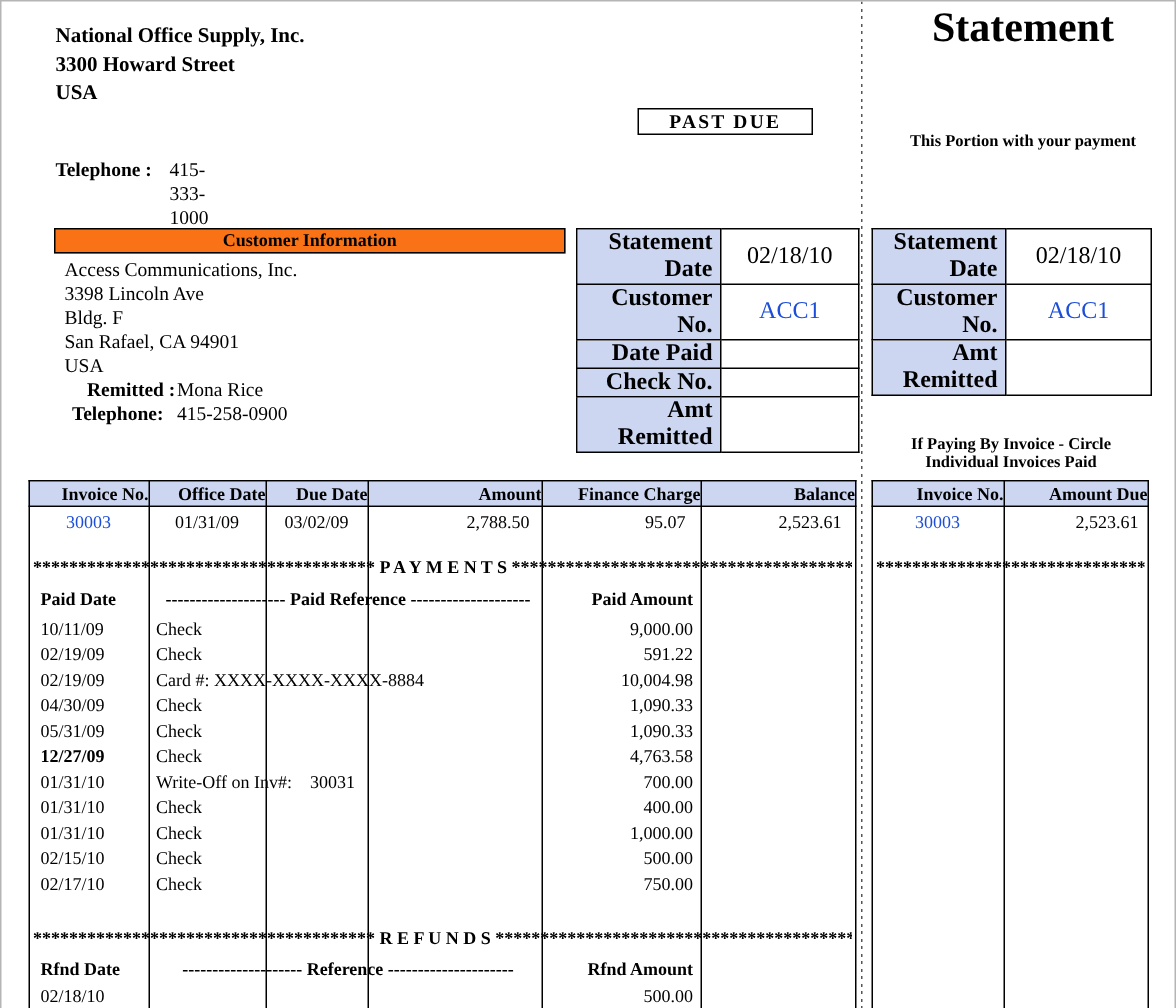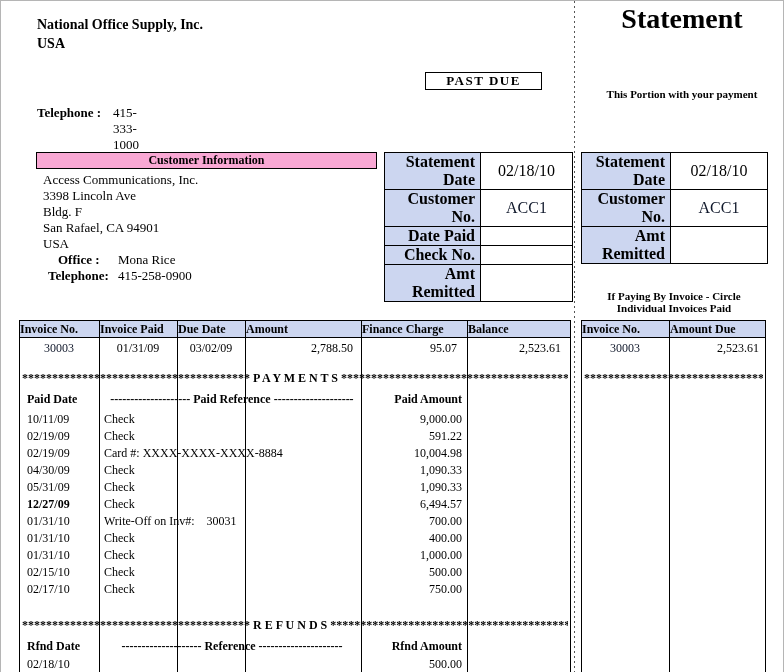--- a/index.html
+++ b/index.html
@@ -5,69 +5,70 @@
   * { margin:0; padding:0; box-sizing:border-box; }
   html,body { background:#ffffff; }
   .page {
     position:relative; width:784px; height:672px; background:#fff;
     font-family:"Liberation Serif","DejaVu Serif",serif; color:#000;
     border-top:1px solid #b5b5b5; border-left:1px solid #b5b5b5; border-right:1px solid #b5b5b5;
     overflow:hidden;
   }
   .abs { position:absolute; }
   .b { font-weight:bold; }
-  .blue { color:#0f172a; }
+  .blue { color:#1d4ed8; }
   .center { text-align:center; }
   .right { text-align:right; }
   .nowrap { white-space:nowrap; overflow:hidden; }
   .f11 { font-size:11px; line-height:13px; }
   .f12 { font-size:12px; line-height:14px; }
   .f13 { font-size:13px; line-height:16px; }
   .f14 { font-size:14px; line-height:19px; }
-  .hdrbar { background:#f9a8d4; border:1px solid #000; }
+  .hdrbar { background:#f97316; border:1px solid #000; }
   .vline { position:absolute; top:0; width:1px; height:100%; background:#000; }
   .hline { position:absolute; left:0; right:0; height:1px; background:#000; }
   table.box { border-collapse:collapse; table-layout:fixed; position:absolute; }
   table.box td { border:1px solid #000; font-size:16px; height:15px; overflow:hidden; padding:0; }
   table.box td.lbl { background:#ccd6f0; font-weight:bold; text-align:right; padding-right:5px; }
   table.box td.val { text-align:center; }
-  .grid-hdr-cell { position:absolute; top:1px; height:34px; line-height:16px; text-align:left; font-weight:bold; font-size:12px; overflow:hidden; }
+  .grid-hdr-cell { position:absolute; top:1px; height:34px; line-height:16px; text-align:right; font-weight:bold; font-size:12px; overflow:hidden; }
   .dotted-v {
     position:absolute; width:1px; top:0; height:672px;
     background:repeating-linear-gradient(to bottom,#555 0 2px,transparent 2px 5px);
   }
 </style>
 </head>
 <body>
 
 <div class="page">
 
   <div class="abs b f14" style="left:36px; top:14px;">
     <div>National Office Supply, Inc.</div>
+    <div>3300 Howard Street</div>
     <div>USA</div>
   </div>
   <div class="abs f13" style="left:36px; top:104px;">
     <span class="b">Telephone :</span>
     <span class="abs" style="left:76px; top:0;">415-333-1000</span>
   </div>
 
   <div class="abs b center" style="left:424px; top:71px; width:117px; height:18px; border:1px solid #000; font-size:13px; line-height:16px; letter-spacing:1.5px;">PAST DUE</div>
 
   <div class="abs b center" style="left:578px; top:2px; width:206px; font-size:28px; line-height:32px;">Statement</div>
   <div class="abs b center f11" style="left:578px; top:87px; width:206px;">This Portion with your payment</div>
 
   <div class="abs hdrbar b center" style="left:35px; top:151px; width:341px; height:17px; font-size:12px; line-height:15px;">Customer Information</div>
   <div class="abs f13" style="left:42px; top:171px;">
     <div>Access Communications, Inc.</div>
     <div>3398 Lincoln Ave</div>
     <div>Bldg. F</div>
     <div>San Rafael, CA  94901</div>
     <div>USA</div>
   </div>
-  <div class="abs b f13" style="left:57px; top:251px;">Office :</div>
+  <div class="abs b f13" style="left:57px; top:251px;">Remitted :</div>
   <div class="abs f13" style="left:117px; top:251px;">Mona Rice</div>
   <div class="abs b f13" style="left:47px; top:267px;">Telephone:</div>
   <div class="abs f13" style="left:117px; top:267px;">415-258-0900</div>
 
   <table class="box" style="left:383px; top:151px; width:188px;">
     <colgroup>
         <col style="width:96px">
         <col style="width:92px">
       </colgroup>
     <tbody>
@@ -124,21 +125,21 @@
     <div class="hline" style="top:17px;"></div>
     <div class="vline" style="left:0;"></div>
     <div class="vline" style="left:80px;"></div>
     <div class="vline" style="left:158px;"></div>
     <div class="vline" style="left:226px;"></div>
     <div class="vline" style="left:342px;"></div>
     <div class="vline" style="left:448px;"></div>
     <div class="vline" style="left:551px;"></div>
 
     <div class="grid-hdr-cell" style="left:1px; width:79px;">Invoice No.</div>
-    <div class="grid-hdr-cell" style="left:81px; width:77px;">Invoice Paid</div>
+    <div class="grid-hdr-cell" style="left:81px; width:77px;">Office Date</div>
     <div class="grid-hdr-cell" style="left:159px; width:67px;">Due Date</div>
     <div class="grid-hdr-cell" style="left:227px; width:115px;">Amount</div>
     <div class="grid-hdr-cell" style="left:343px; width:105px;">Finance Charge</div>
     <div class="grid-hdr-cell" style="left:449px; width:102px;">Balance</div>
 
     <div class="abs f12 center blue" style="top:21px; left:0; width:80px;">30003</div>
     <div class="abs f12 center" style="top:21px; left:80px; width:78px;">01/31/09</div>
     <div class="abs f12 center" style="top:21px; left:158px; width:68px;">03/02/09</div>
     <div class="abs f12 right" style="top:21px; left:226px; width:108px;">2,788.50</div>
     <div class="abs f12 right" style="top:21px; left:342px; width:96px;">95.07</div>
@@ -165,21 +166,21 @@
     <div class="abs f12" style="top:143px; left:8px; width:70px;">04/30/09</div>
     <div class="abs f12 nowrap" style="top:143px; left:85px; width:250px;">Check</div>
     <div class="abs f12 right" style="top:143px; left:330px; width:113px;">1,090.33</div>
 
     <div class="abs f12" style="top:160px; left:8px; width:70px;">05/31/09</div>
     <div class="abs f12 nowrap" style="top:160px; left:85px; width:250px;">Check</div>
     <div class="abs f12 right" style="top:160px; left:330px; width:113px;">1,090.33</div>
 
     <div class="abs f12" style="top:177px; left:8px; width:70px;font-weight:bold;">12/27/09</div>
     <div class="abs f12 nowrap" style="top:177px; left:85px; width:250px;">Check</div>
-    <div class="abs f12 right" style="top:177px; left:330px; width:113px;">6,494.57</div>
+    <div class="abs f12 right" style="top:177px; left:330px; width:113px;">4,763.58</div>
 
     <div class="abs f12" style="top:194px; left:8px; width:70px;">01/31/10</div>
     <div class="abs f12 nowrap" style="top:194px; left:85px; width:250px;">Write-Off on Inv#:&nbsp;&nbsp;&nbsp;&nbsp;30031</div>
     <div class="abs f12 right" style="top:194px; left:330px; width:113px;">700.00</div>
 
     <div class="abs f12" style="top:211px; left:8px; width:70px;">01/31/10</div>
     <div class="abs f12 nowrap" style="top:211px; left:85px; width:250px;">Check</div>
     <div class="abs f12 right" style="top:211px; left:330px; width:113px;">400.00</div>
 
     <div class="abs f12" style="top:228px; left:8px; width:70px;">01/31/10</div>

